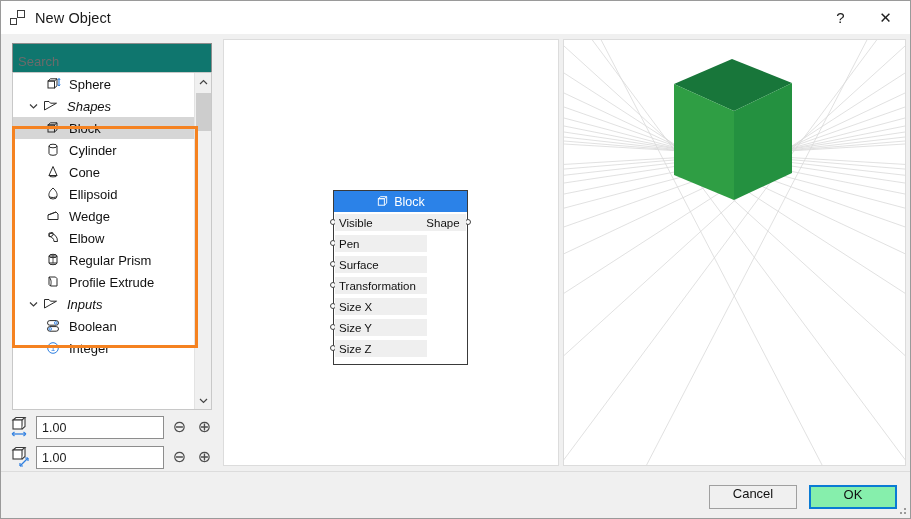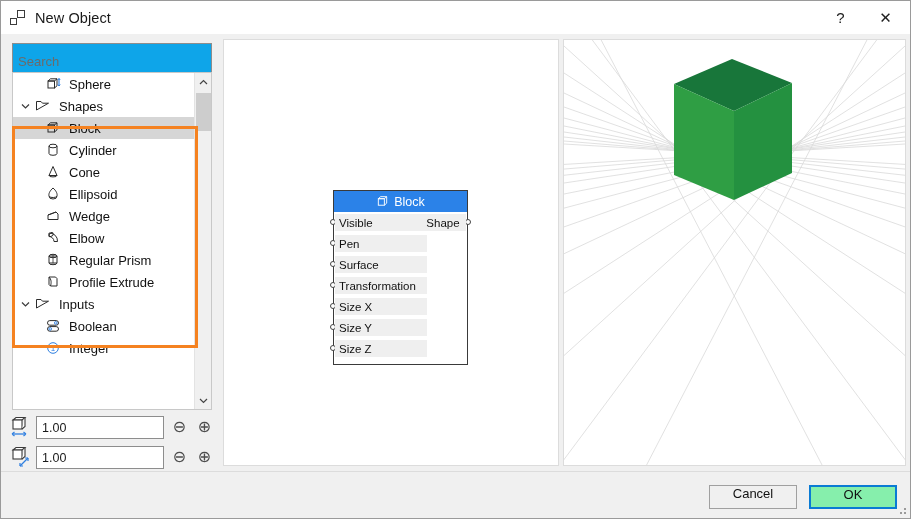--- a/index.html
+++ b/index.html
@@ -59,21 +59,21 @@
   
   #left-panel {
     position: absolute; left: 0; top: 0;
     width: 222px; height: 437px;
     background: #f0f0f0;
   }
   #search-input {
     position: absolute; left: 11px; top: 9px;
     width: 200px; height: 36px;
     border: 1px solid #8d8d8d;
-    background: #0ea5e9;
+    background: #0f766e;
     font-size: 13px; color: #1a1a1a;
     padding: 0 5px;
     font-family: "Liberation Sans", sans-serif;
     outline: none;
   }
   #search-input::placeholder { color: #6b6b6b; opacity: 1; }
 
   #tree-wrap {
     position: absolute; left: 11px; top: 38px;
     width: 200px; height: 338px;
@@ -100,21 +100,21 @@
     display: flex; align-items: center; justify-content: center;
     color: #3b3b3b;
   }
   .tree-row .ticon {
     width: 20px; height: 18px;
     display: flex; align-items: center; justify-content: center;
     flex: 0 0 20px;
   }
   .tree-row .tlabel { margin-left: 6px; }
   .tree-row.depth-item { padding-left: 30px; }
-  .tree-row.depth-group { padding-left: 0px; }
+  .tree-row.depth-group { padding-left: 8px; font-style: italic; }
 
   
   #orange-frame {
     position: absolute;
     left: 11px; top: 92px;
     width: 186px; height: 222px;
     border: 3px solid #f58220;
     pointer-events: none;
     z-index: 5;
   }

